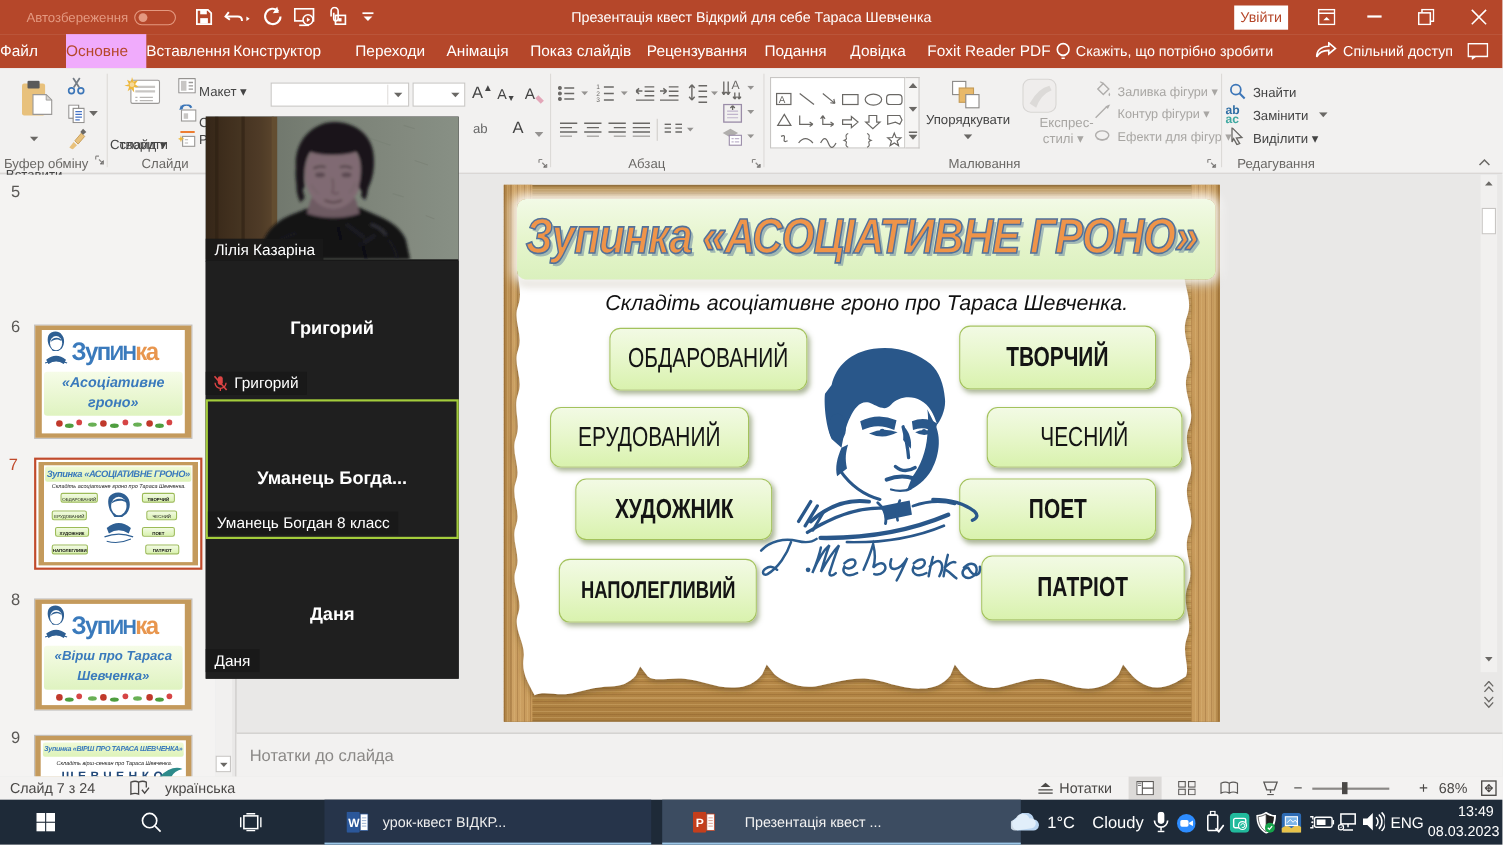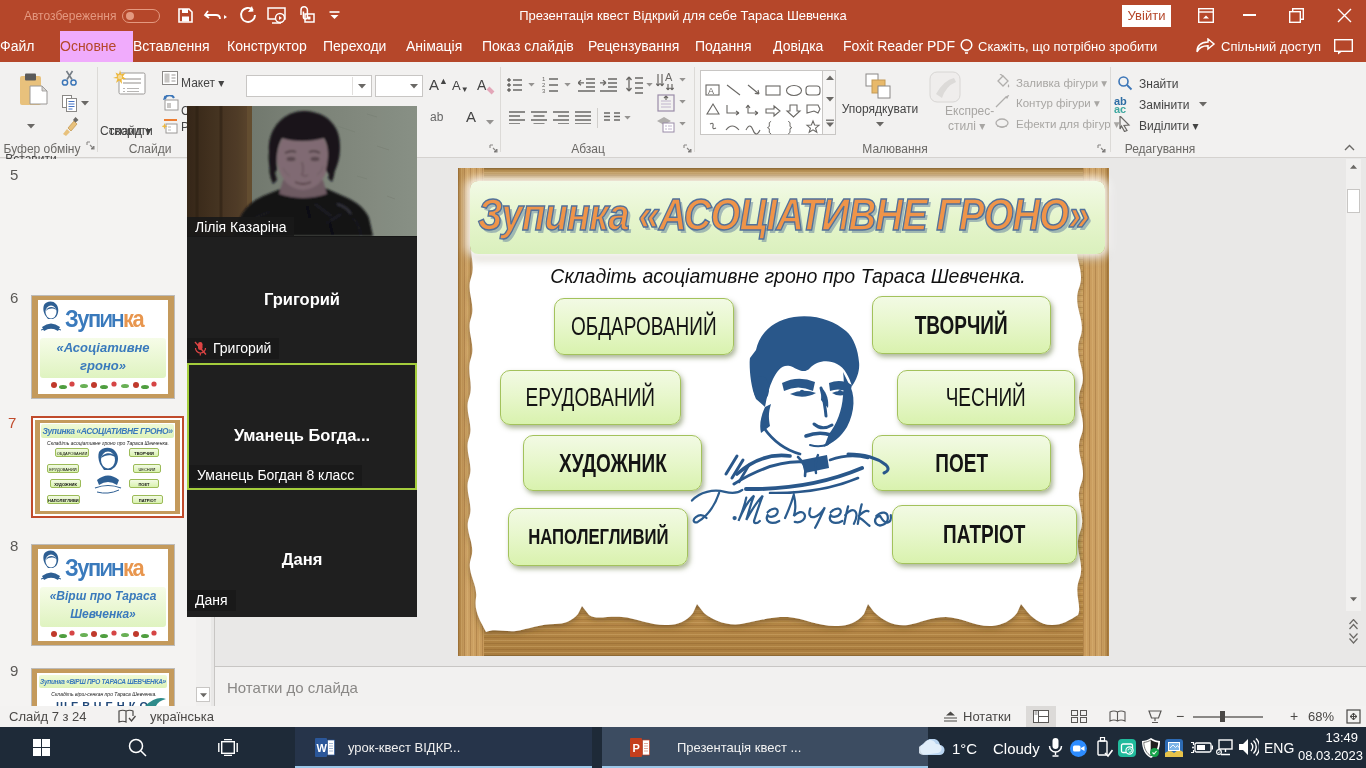--- a/index.html
+++ b/index.html
@@ -98,21 +98,21 @@
         <path d="M3.7 3.5 V0.7 h10.6 v10.6 h-2.8" fill="none" stroke="#fff" stroke-width="1.4"></path>
       </svg>
     <svg class="abs" style="left:1337px;top:8px" width="15" height="15" viewBox="0 0 15 15">
         <path d="M1 1 L14 14 M14 1 L1 14" stroke="#fff" stroke-width="1.4"></path>
       </svg>
   </div>
   <div class="abs" id="tabrow">
     <div class="tab" style="left:0px;width:60px;">Файл</div>
     <div class="tab" style="left:60px;width:73px;background:#f0abfc;color:#b5472a;">Основне</div>
     <div class="tab" style="left:133px;width:90px;">Вставлення</div>
-    <div class="tab" style="left:227px;width:100px;">Конструктор</div>
+    <div class="tab" style="left:212px;width:100px;">Конструктор</div>
     <div class="tab" style="left:323px;width:83px;">Переходи</div>
     <div class="tab" style="left:406px;width:76px;">Анімація</div>
     <div class="tab" style="left:482px;width:106px;">Показ слайдів</div>
     <div class="tab" style="left:588px;width:107px;">Рецензування</div>
     <div class="tab" style="left:695px;width:78px;">Подання</div>
     <div class="tab" style="left:773px;width:70px;">Довідка</div>
     <div class="tab" style="left:843px;width:116px;">Foxit Reader PDF</div>
     <svg class="abs" style="left:958px;top:6px" width="17" height="20" viewBox="0 0 17 20">
         <circle cx="8.5" cy="8" r="5.3" fill="none" stroke="#fff" stroke-width="1.5"></circle>
         <path d="M6.5 13.5 h4 M7 16 h3" stroke="#fff" stroke-width="1.4"></path>

